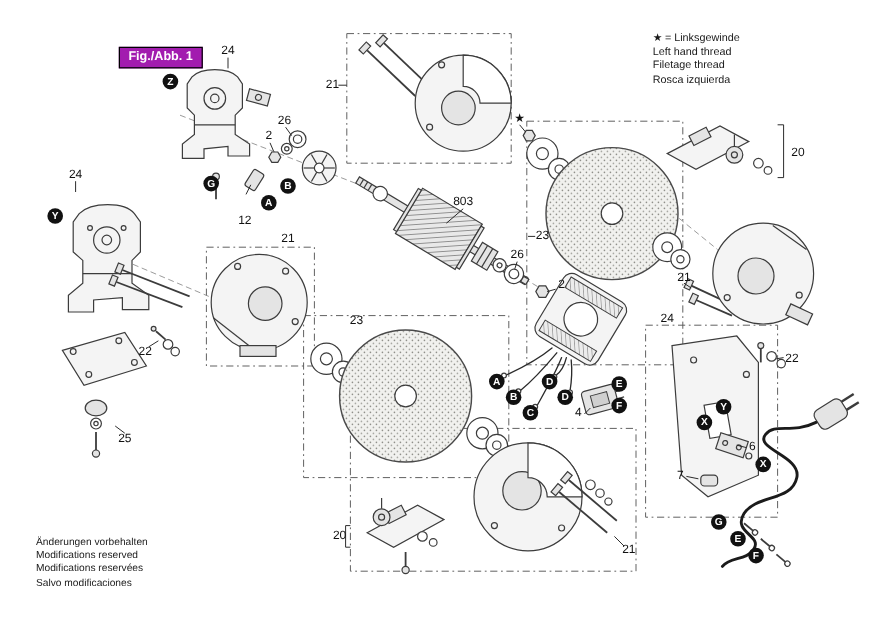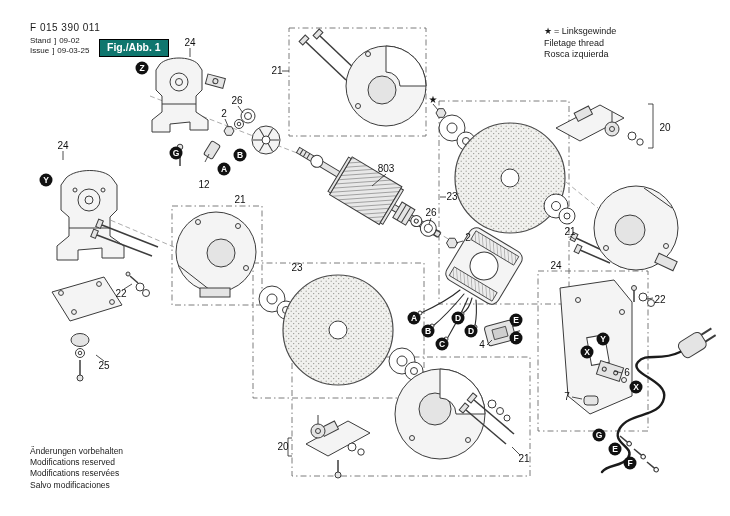--- a/index.html
+++ b/index.html
@@ -24,21 +24,21 @@
   .callout{position:absolute;transform:translate(-50%,-50%);font-size:10px;font-weight:400;
            color:#111;white-space:nowrap;line-height:1;}
   .marker{position:absolute;transform:translate(-50%,-50%);width:13px;height:13px;border-radius:50%;
           background:#111;color:#fff;font-size:8.5px;font-weight:700;line-height:13px;text-align:center;}
   .star-mark{position:absolute;transform:translate(-50%,-50%);font-size:10px;color:#111;line-height:1;}
 
   .hdr{position:absolute;left:30px;top:22px;}
   .hdr-part{font-size:10px;letter-spacing:.5px;margin-bottom:3px;}
   .hdr-row{font-size:8px;line-height:1.25;}
   .hdr-row .bracket{margin:0 3px;}
-  .figbox{position:absolute;left:99px;top:39px;background:#0f766e;color:#fff;border:1px solid #000;
+  .figbox{position:absolute;left:99px;top:39px;background:#a21caf;color:#fff;border:1px solid #000;
           font-size:10.5px;font-weight:700;padding:1px 7px;line-height:1.3;}
   .legend{position:absolute;right:26px;top:26px;width:160px;text-align:left;font-size:9px;line-height:1.3;}
   .legend-star{margin-right:2px;}
   .footer{position:absolute;left:30px;top:446px;font-size:8.5px;line-height:1.32;}
 </style>
 </head>
 <body>
 
 <div id="screen">
 
@@ -381,33 +381,25 @@
       <line class="ld" x1="570" y1="236" x2="576" y2="240"></line>
       <line class="ld" x1="653" y1="298" x2="647" y2="299"></line>
       <line class="ld" x1="487" y1="345" x2="492" y2="340"></line>
       <line class="ld" x1="572" y1="397" x2="582" y2="399"></line>
       <line class="ld" x1="622" y1="373" x2="614" y2="371"></line>
       <line class="ld" x1="520" y1="455" x2="512" y2="447"></line>
       <line class="ld" x1="433" y1="104" x2="438" y2="110"></line>
     </g>
   </svg>
 
-  <div class="hdr">
-    <div class="hdr-part">F 015 390 011</div>
-    <div class="hdr-row">
-      <span>Stand</span><span class="bracket">]</span><span>09-02</span>
-    </div>
-    <div class="hdr-row">
-      <span>Issue</span><span class="bracket">]</span><span>09-03-25</span>
-    </div>
-  </div>
   <div class="figbox">Fig./Abb. 1</div>
 
   <div class="legend">
     <div class="legend-line"><span class="legend-star">★</span><span>= Linksgewinde</span></div>
+    <div class="legend-line">Left hand thread</div>
     <div class="legend-line">Filetage thread</div>
     <div class="legend-line">Rosca izquierda</div>
   </div>
 
   <div class="footer">
     <div>Änderungen vorbehalten</div>
     <div>Modifications reserved</div>
     <div>Modifications reservées</div>
     <div>Salvo modificaciones</div>
   </div>

